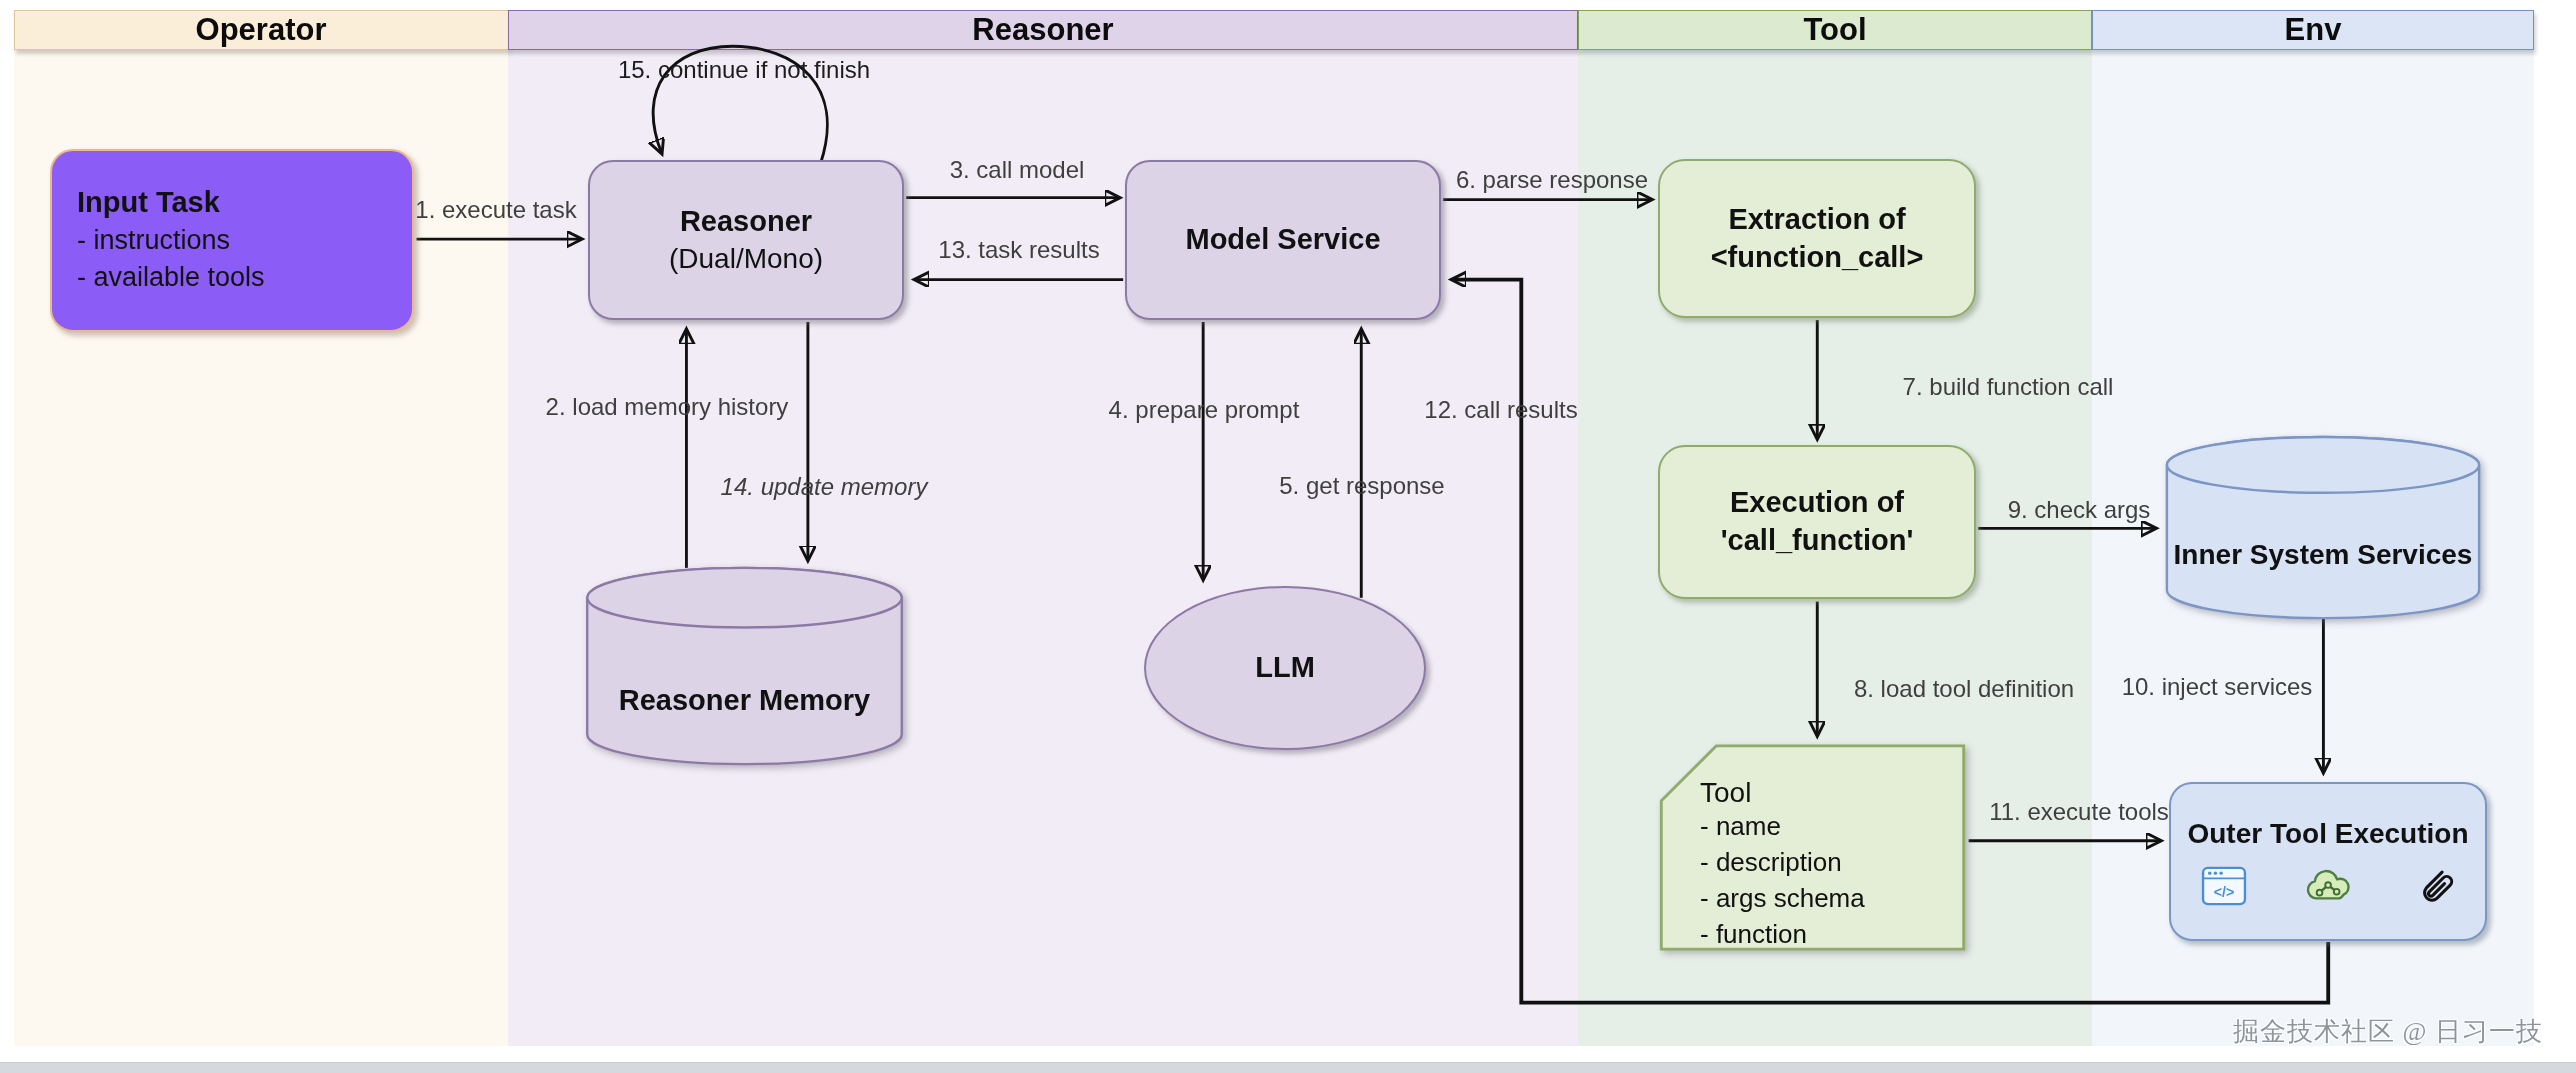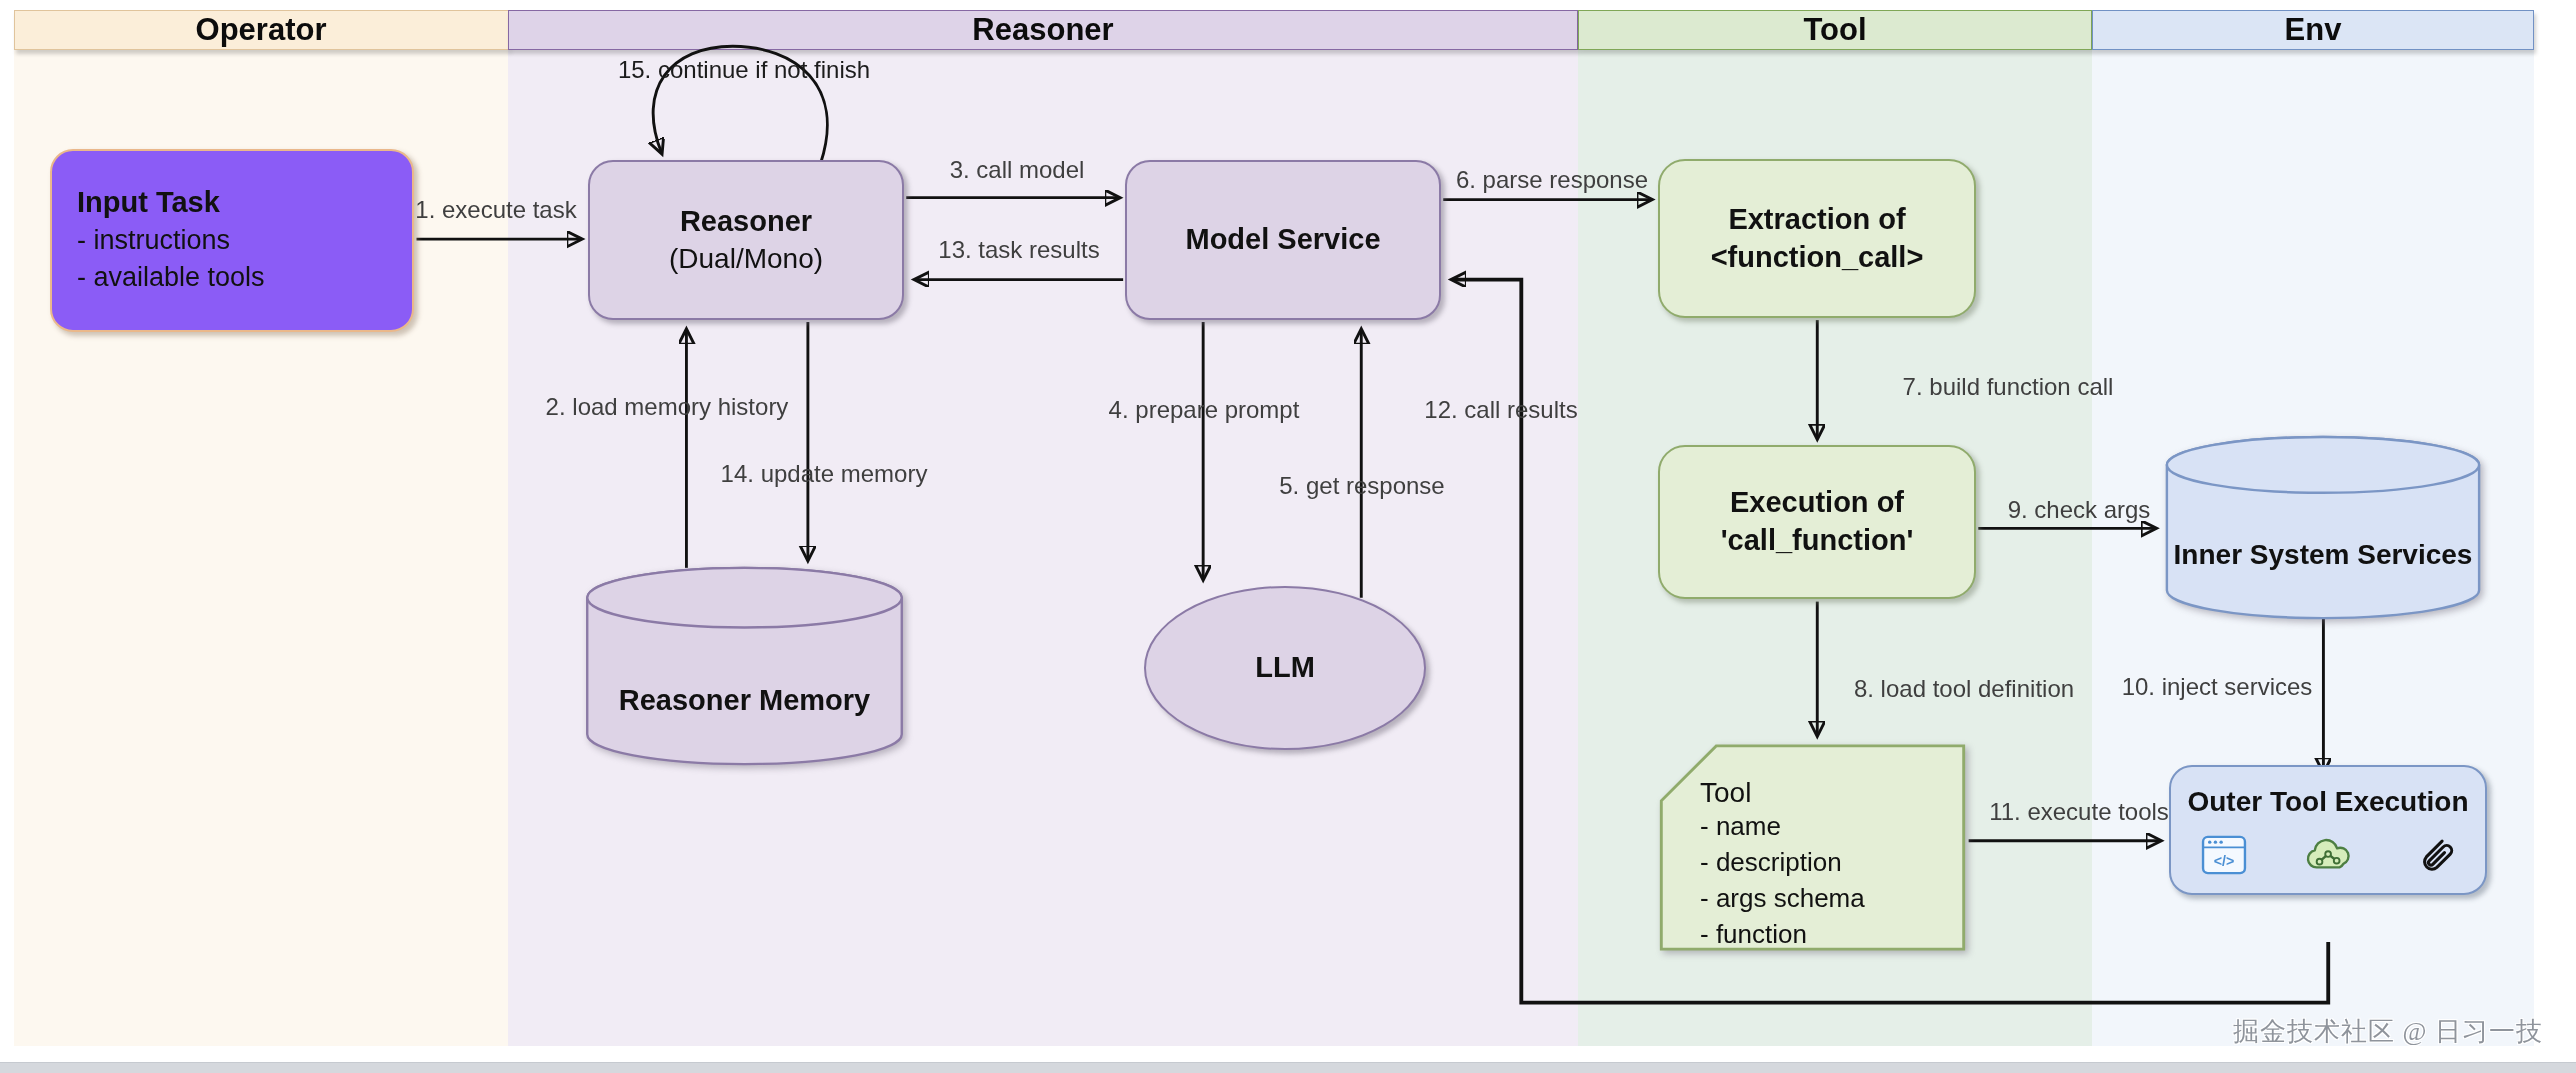--- a/index.html
+++ b/index.html
@@ -171,21 +171,21 @@
     </svg>
     <div class="note-text">
       <div class="title" style="font-size:28px;">Tool</div>
       <div class="list-item" style="font-size:26px;">- name</div>
       <div class="list-item" style="font-size:26px;">- description</div>
       <div class="list-item" style="font-size:26px;">- args schema</div>
       <div class="list-item" style="font-size:26px;">- function</div>
     </div>
   </div>
 
-  <div class="node n-blue" style="left:2169px;top:765px;width:318px;height:130px;border-radius:23px;box-shadow:3.9px 3.9px 5.8px rgba(105,115,130,0.45);align-items:center;">
+  <div class="node n-blue" style="left:2169px;top:782px;width:318px;height:159px;border-radius:23px;box-shadow:3.9px 3.9px 5.8px rgba(105,115,130,0.45);align-items:center;">
     <div class="title" style="font-size:28px;">Outer Tool Execution</div>
     <div class="icon-row">
       <svg width="46" height="40" viewBox="0 0 48 42">
         <rect x="2" y="2" width="44" height="38" rx="5" fill="#f4f9ff" stroke="#4a8fd4" stroke-width="2.5"></rect>
         <line x1="2" y1="13" x2="46" y2="13" stroke="#4a8fd4" stroke-width="2"></line>
         <circle cx="9" cy="7.5" r="1.8" fill="#4a8fd4"></circle>
         <circle cx="15" cy="7.5" r="1.8" fill="#4a8fd4"></circle>
         <circle cx="21" cy="7.5" r="1.8" fill="#4a8fd4"></circle>
         <text x="24" y="33" text-anchor="middle" font-size="15" font-weight="bold" fill="#4a8fd4" font-family="Liberation Sans, sans-serif">&lt;/&gt;</text>
       </svg>
@@ -201,21 +201,21 @@
       </svg>
     </div>
   </div>
 
   <div class="elabel" style="left:496px;top:196px;">1. execute task</div>
   <div class="elabel" style="left:1017px;top:156px;">3. call model</div>
   <div class="elabel" style="left:1019px;top:236px;">13. task results</div>
   <div class="elabel" style="left:1552px;top:166px;">6. parse response</div>
   <div class="elabel" style="left:744px;top:56px;color:#1c1c1c;">15. continue if not finish</div>
   <div class="elabel" style="left:667px;top:393px;">2. load memory history</div>
-  <div class="elabel" style="left:824px;top:460px;">14. update memory</div>
+  <div class="elabel" style="left:824px;top:473px;font-style:italic;">14. update memory</div>
   <div class="elabel" style="left:1204px;top:396px;">4. prepare prompt</div>
   <div class="elabel" style="left:1362px;top:472px;">5. get response</div>
   <div class="elabel" style="left:1501px;top:396px;">12. call results</div>
   <div class="elabel" style="left:1962px;top:373px;margin-left:46px;">7. build function call</div>
   <div class="elabel" style="left:2079px;top:496px;">9. check args</div>
   <div class="elabel" style="left:1964px;top:675px;">8. load tool definition</div>
   <div class="elabel" style="left:2217px;top:673px;">10. inject services</div>
   <div class="elabel" style="left:2079px;top:798px;">11. execute tools</div>
 
   <div class="watermark">掘金技术社区 @ 日习一技</div>

